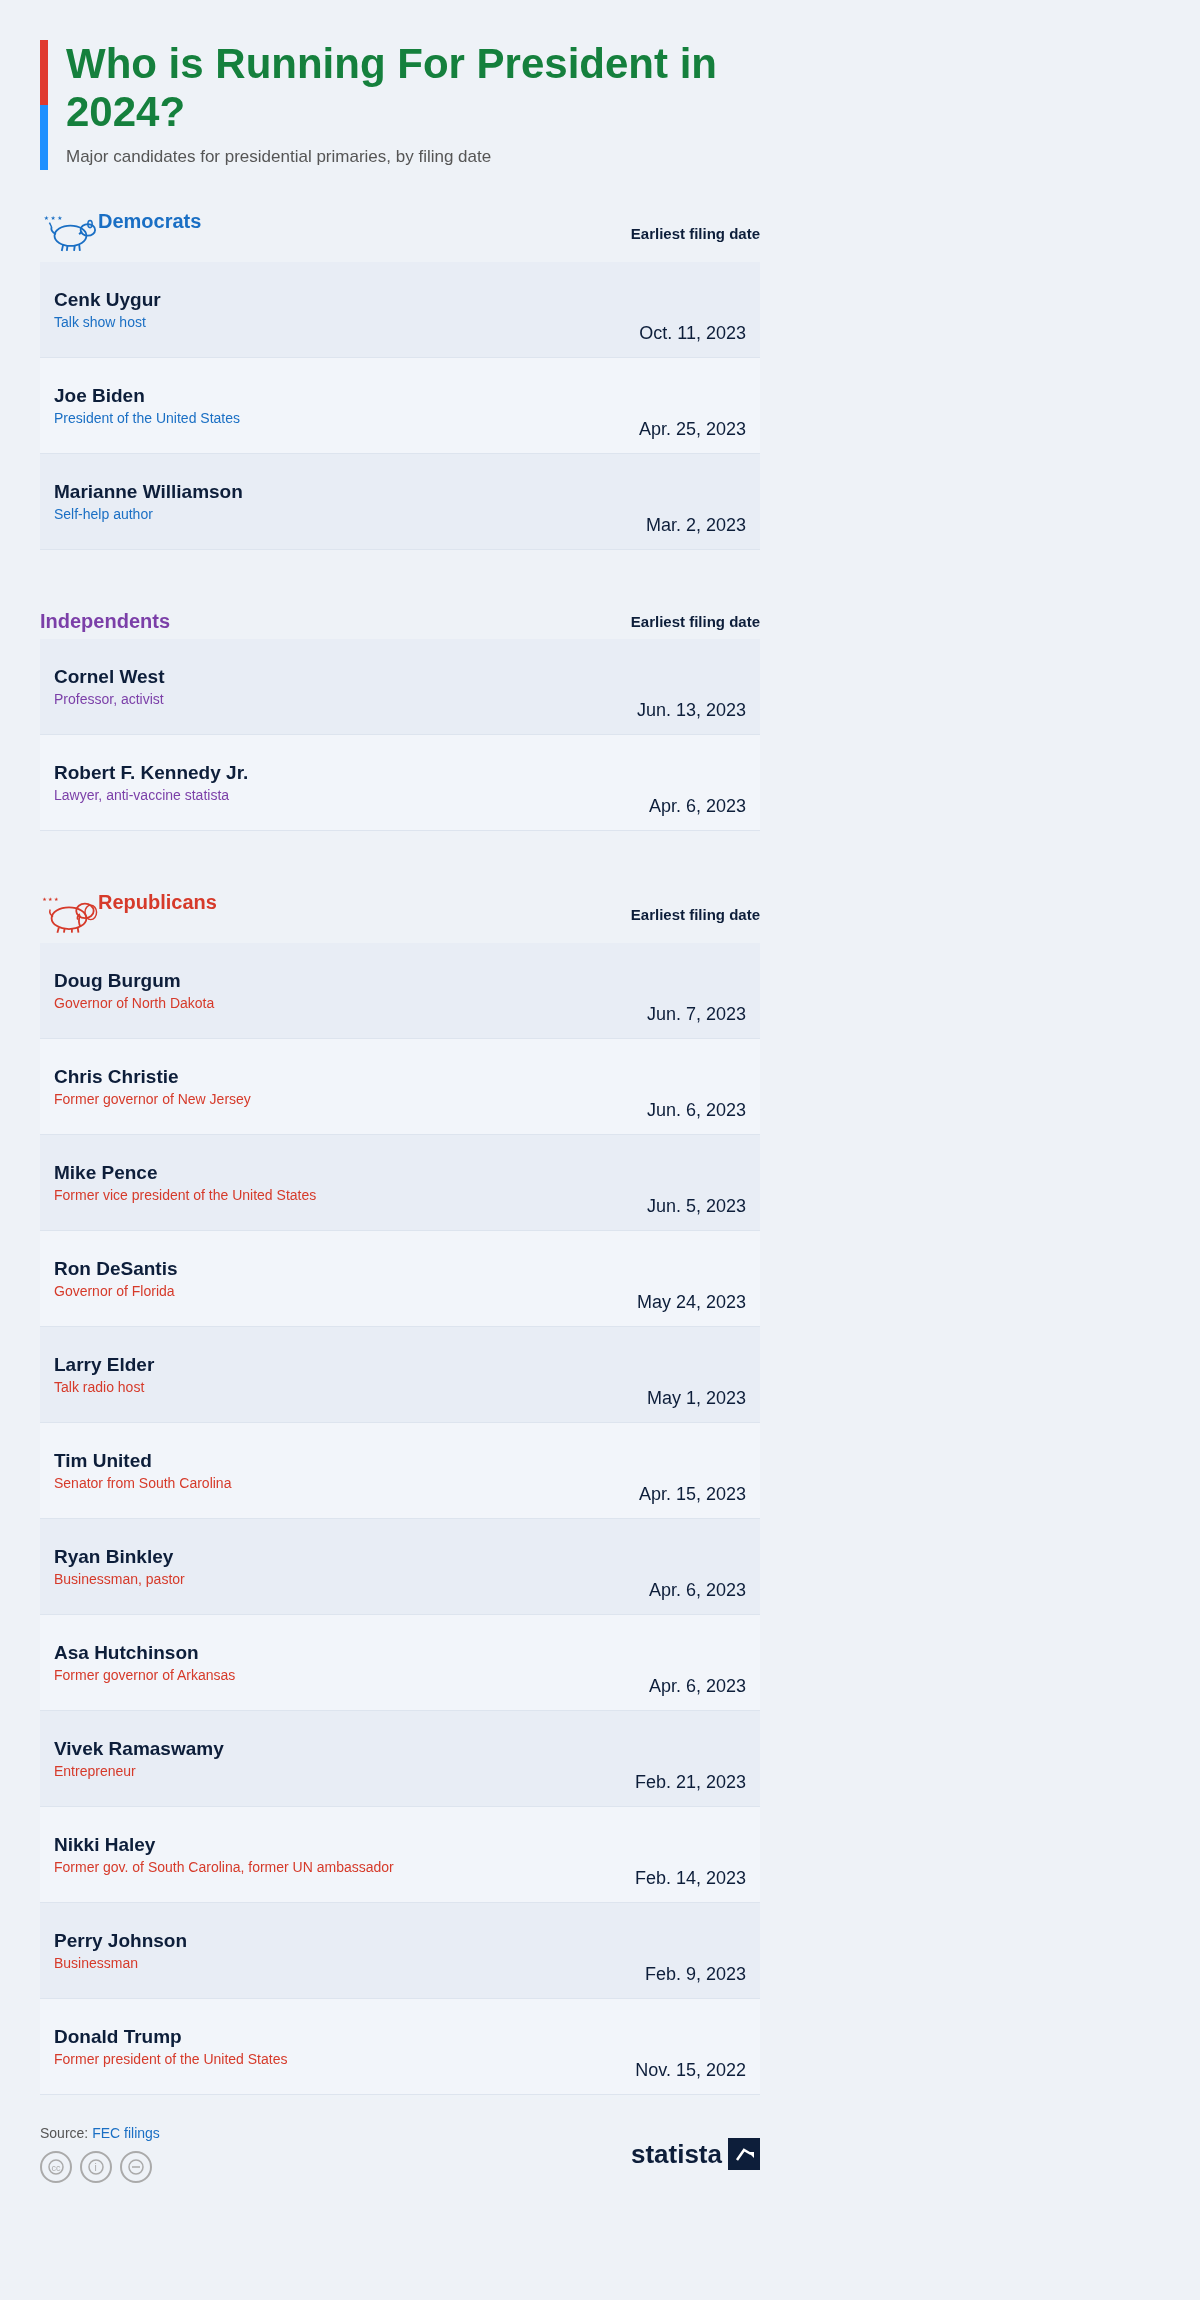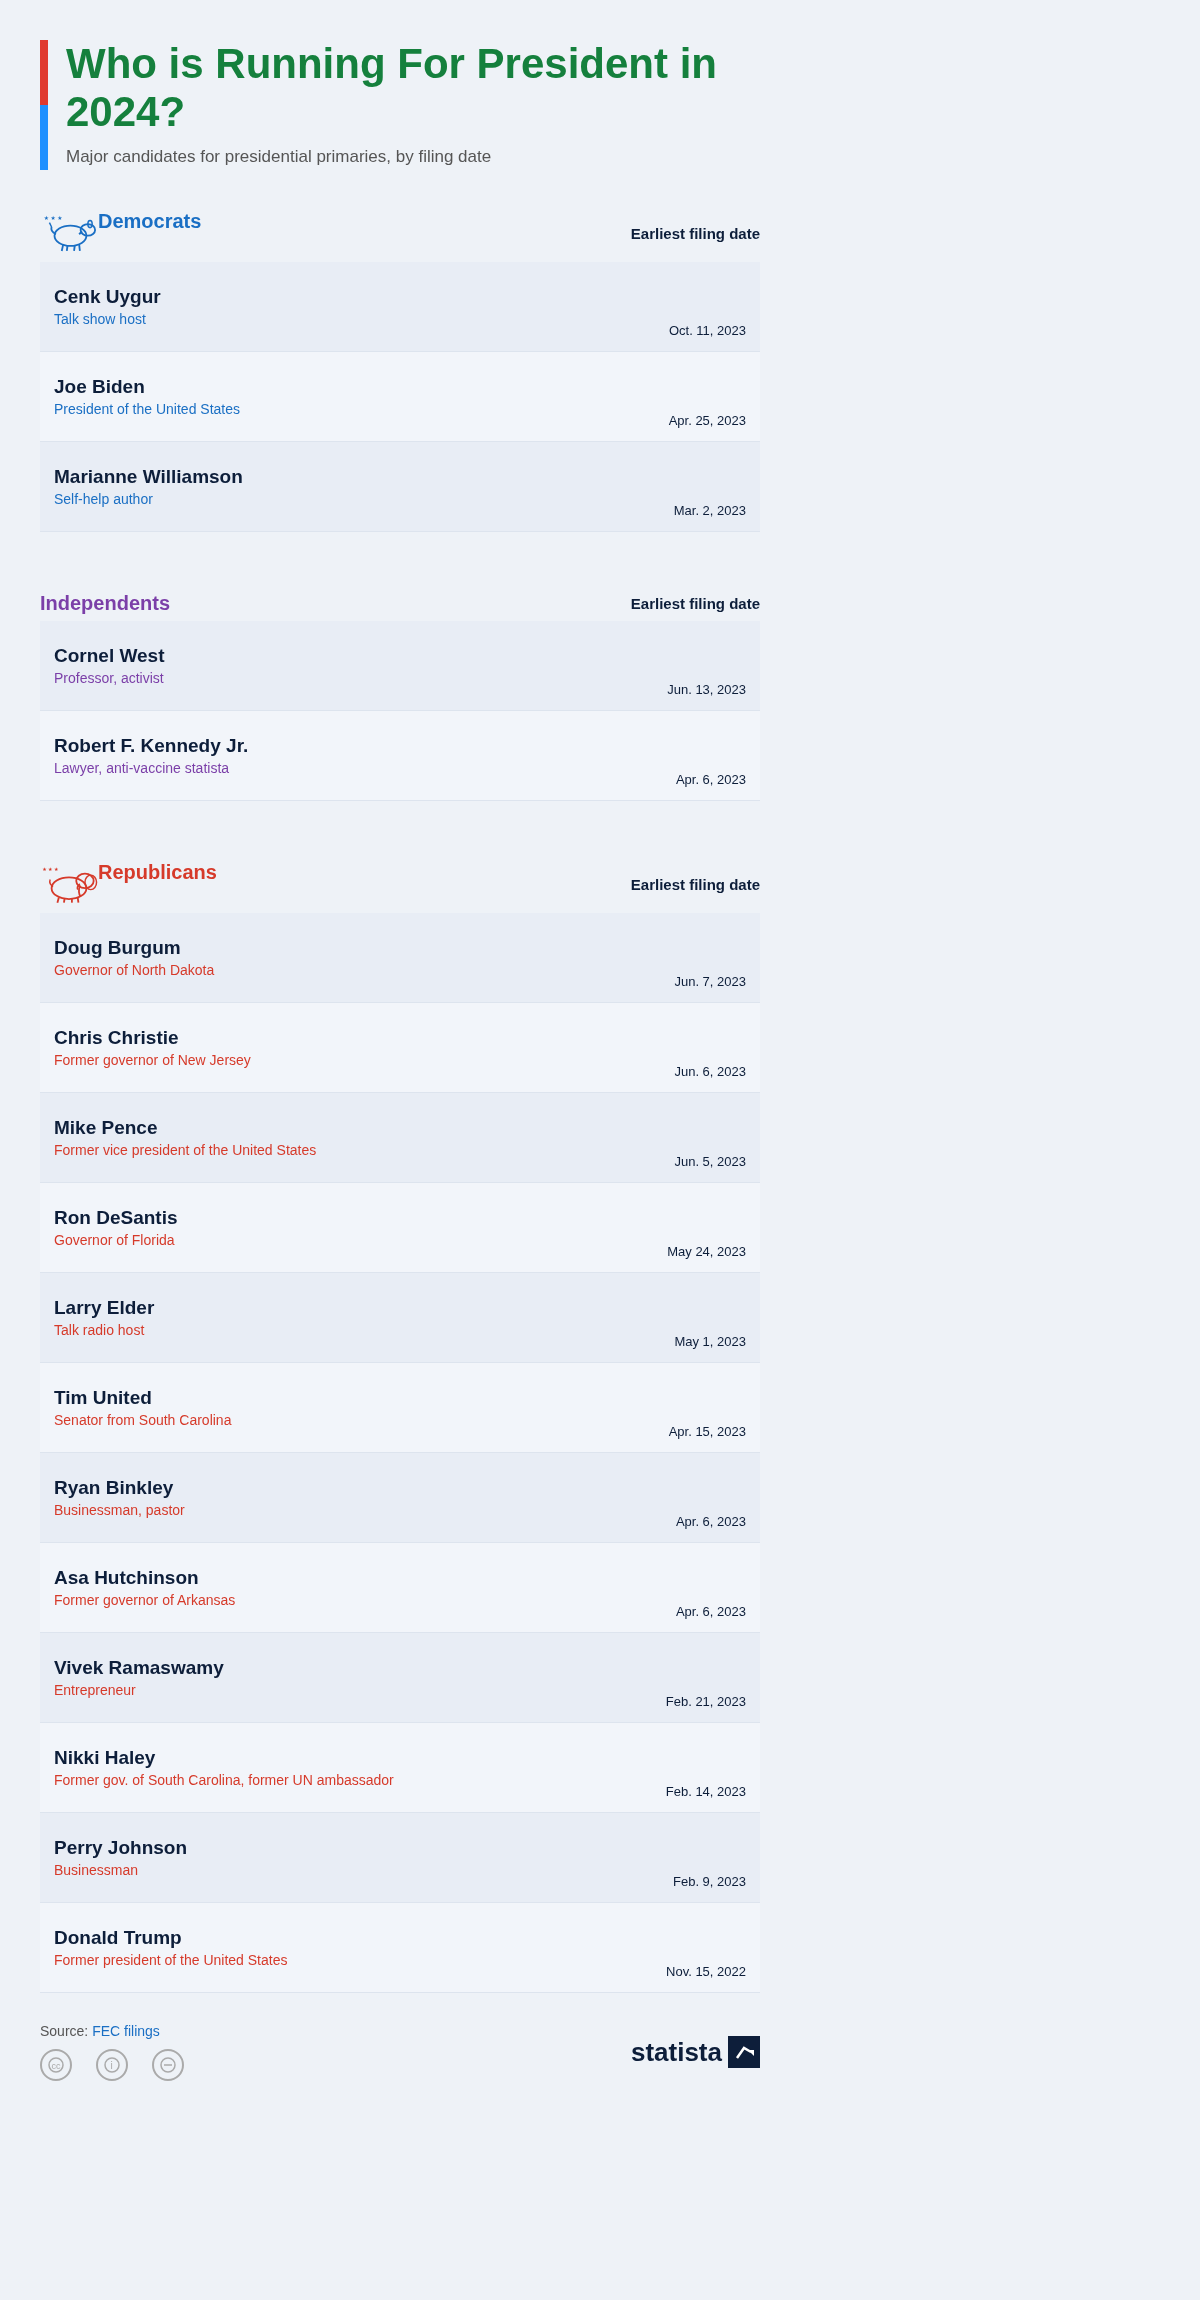--- a/index.html
+++ b/index.html
@@ -99,21 +99,21 @@
     .candidate-info .role {
       font-size: 14px;
       font-weight: 400;
     }
 
     .role-dem { color: #1a6fc4; }
     .role-ind { color: #7b3fa8; }
     .role-rep { color: #d63a2a; }
 
     .filing-date {
-      font-size: 13px;
+      font-size: 18px;
       color: #0d1e3a;
       text-align: right;
       white-space: nowrap;
       min-width: 140px;
       margin-top: 48px;
     }
 
     .divider {
       height: 20px;
     }
@@ -129,21 +129,21 @@
     .source-text {
       font-size: 14px;
       color: #555;
     }
     .source-link {
       color: #1a6fc4;
     }
 
     .footer-icons {
       display: flex;
-      gap: 24px;
+      gap: 8px;
     }
 
     .footer-icon-circle {
       width: 32px;
       height: 32px;
       border-radius: 50%;
       border: 2px solid #aaa;
       display: flex;
       align-items: center;
       justify-content: center;

